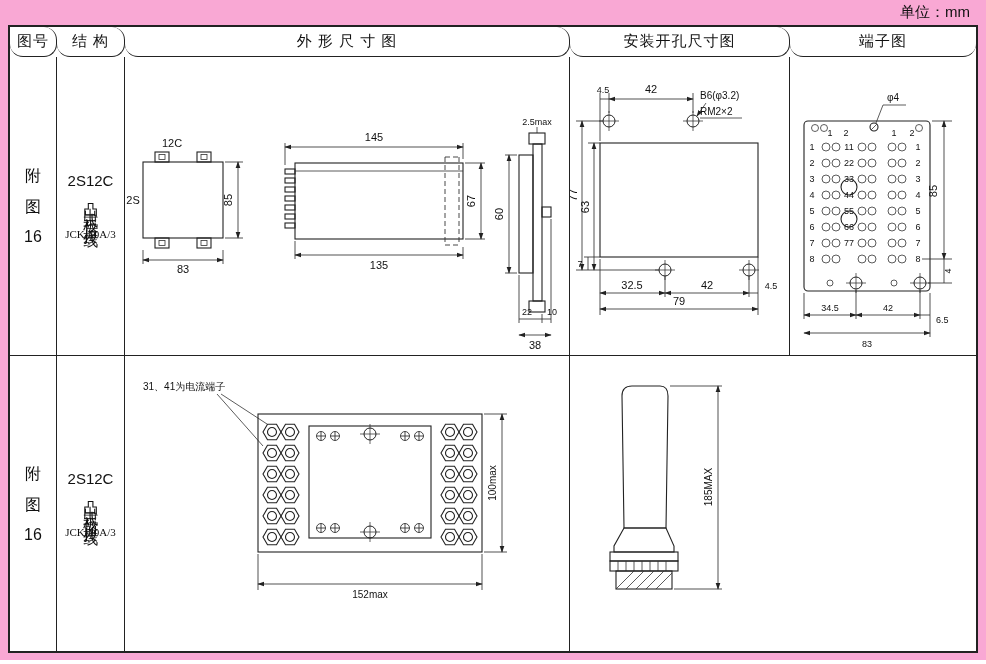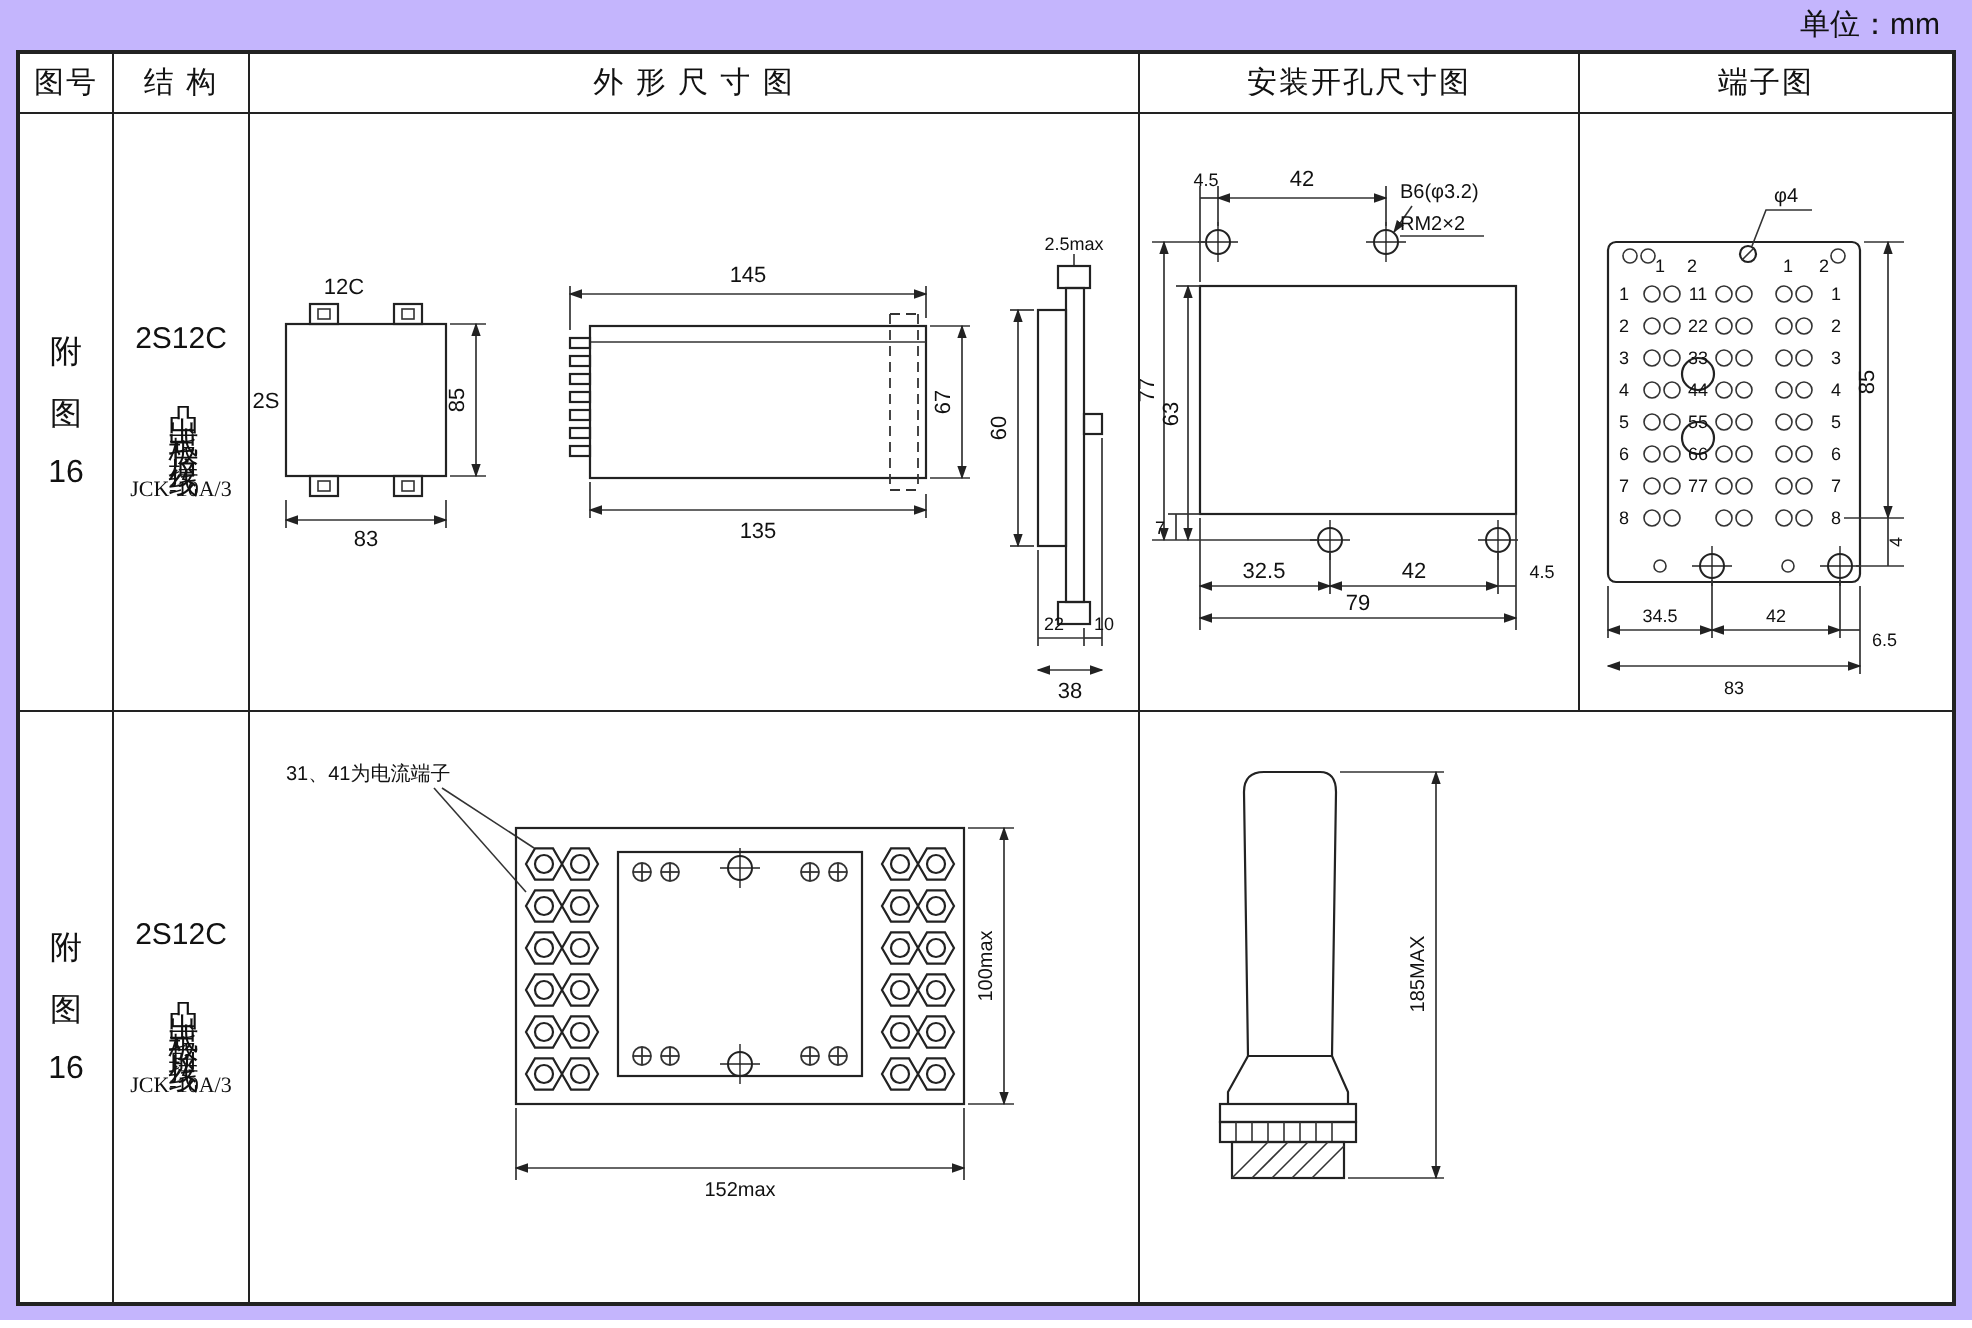--- a/index.html
+++ b/index.html
@@ -1,28 +1,28 @@
 <!DOCTYPE html>
 <html><head>
 <meta charset="utf-8">
 <style>
   * { box-sizing: border-box; }
   html,body { margin:0; padding:0; background:#fff; }
-  .page { position:relative; width:986px; height:660px; background:#c4b5fd; color:#111;
+  .page { position:relative; width:986px; height:660px; background:#f9a8d4; color:#111;
           font-family:"Liberation Sans","DejaVu Sans",sans-serif; }
   .unit { position:absolute; top:3px; right:16px; font-size:15px; }
   .tbl { position:absolute; left:8px; top:25px; border:2px solid #222; display:grid;
          grid-template-columns:47px 68px 445px 220px 186px;
          grid-template-rows:30px 299px 295px; background:#fff; }
   .cell { border-right:1px solid #222; border-bottom:1px solid #222; overflow:hidden; background:#fff; }
   .lastcol { border-right:none; }
   .lastrow { border-bottom:none; }
-  .head { display:flex; align-items:center; justify-content:center; font-size:15px; letter-spacing:1px; }
+  .head { display:flex; align-items:center; justify-content:center; font-size:15px; letter-spacing:1px;border-radius:13px; }
   .figcell { display:flex; flex-direction:column; align-items:center; justify-content:center; gap:10px; font-size:16px; }
-  .structcell { display:flex; flex-direction:column; align-items:center; justify-content:center; gap:13px; }
+  .structcell { display:flex; flex-direction:column; align-items:center; justify-content:center; gap:2px; }
   .model { font-size:15px; }
   .vtext { writing-mode:vertical-rl; text-orientation:upright; letter-spacing:5px; font-size:15px; line-height:1.1; }
   .code { font-size:11px;font-family:Liberation Serif, serif; }
   svg { display:block; }
   svg .ln   { stroke:#222; stroke-width:1.1; fill:none; }
   svg .thin { stroke:#333; stroke-width:0.8; fill:none; }
   svg .dash { stroke:#333; stroke-width:0.9; fill:none; stroke-dasharray:5 3; }
   svg .dim  { stroke:#333; stroke-width:0.85; fill:none; }
   svg text  { fill:#111; font-size:11px; font-family:"Liberation Sans","DejaVu Sans",sans-serif; }
   svg .small { font-size:9px; }

